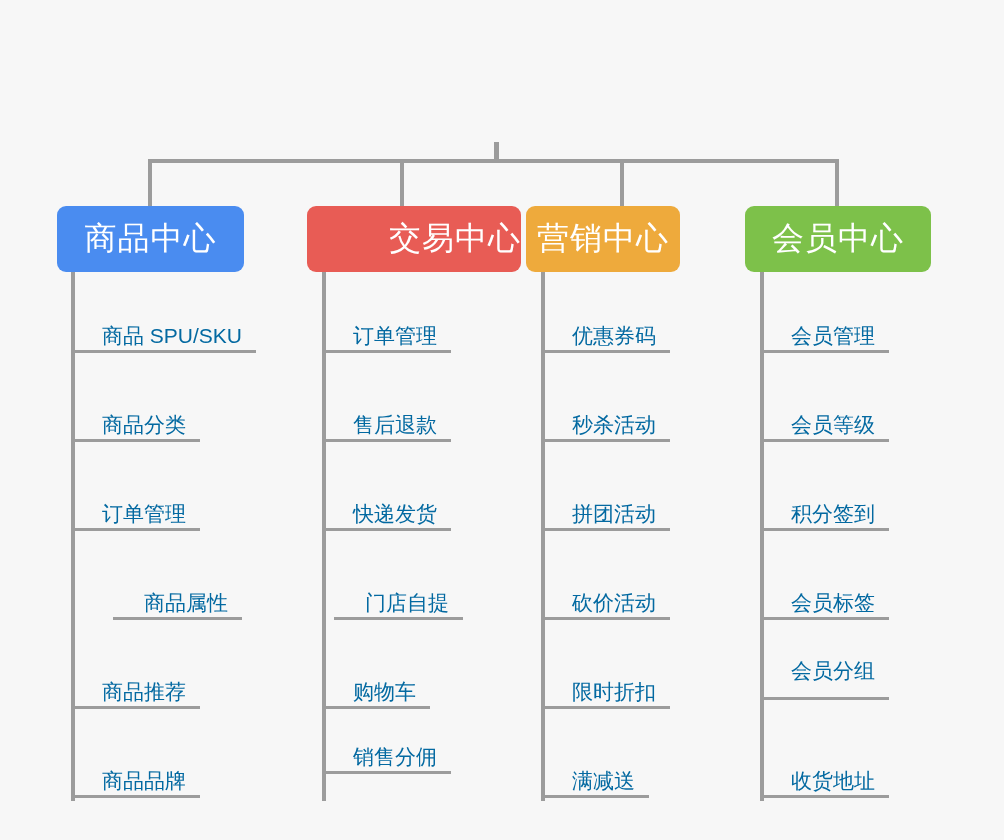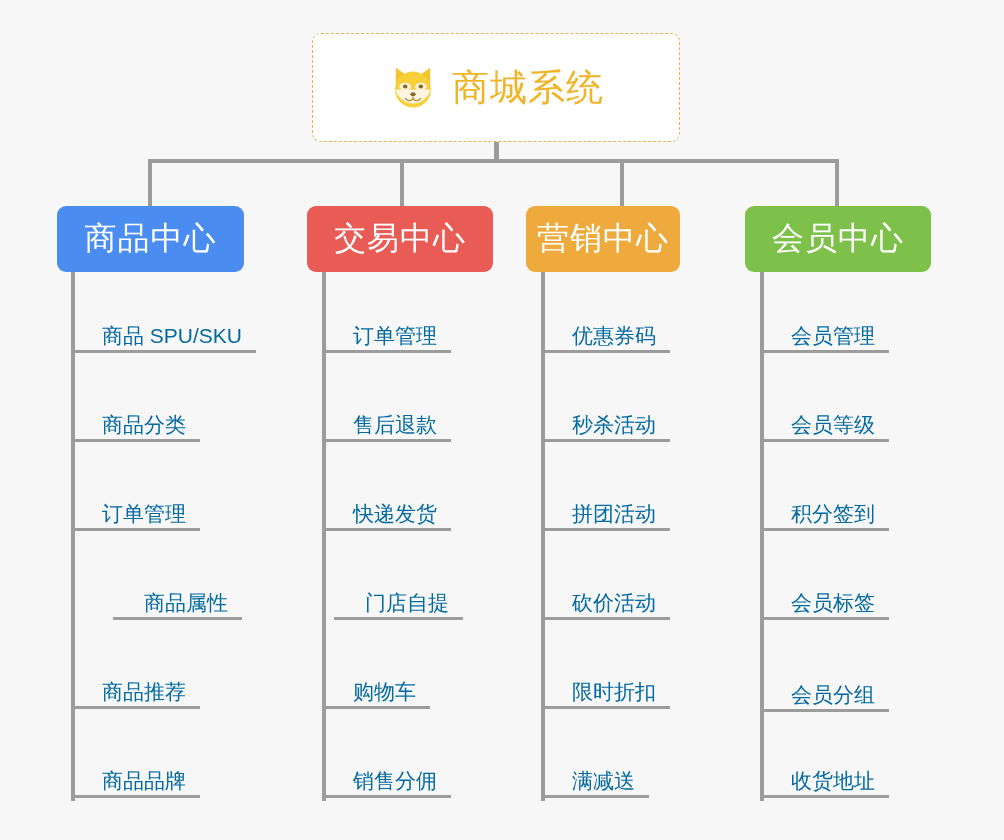--- a/index.html
+++ b/index.html
@@ -84,58 +84,35 @@
     height: 3px;
     background: #9c9c9c;
     width: 100%;
   }
 </style>
 </head>
 <body>
 
 <div id="mindmap">
 
-  <div class="root-node">
-    <svg class="dog-icon" viewBox="0 0 64 64">
-
-      <path d="M10 6 L10 28 L24 16 Z" fill="#f3c52a"></path>
-      <path d="M54 6 L54 28 L40 16 Z" fill="#f3c52a"></path>
-
-      <circle cx="32" cy="34" r="23" fill="#f7cf3a"></circle>
-
-      <path d="M9.6 34 a23 23 0 0 0 44.8 0 Z" fill="#fdf5e0"></path>
-
-      <ellipse cx="22" cy="30" rx="7.5" ry="4.6" fill="#fdf5e0"></ellipse>
-      <ellipse cx="42" cy="30" rx="7.5" ry="4.6" fill="#fdf5e0"></ellipse>
-      <ellipse cx="22" cy="30" rx="3" ry="2.6" fill="#8a6a22"></ellipse>
-      <ellipse cx="42" cy="30" rx="3" ry="2.6" fill="#8a6a22"></ellipse>
-
-      <ellipse cx="32" cy="40" rx="3.4" ry="2.6" fill="#8a6a22"></ellipse>
-
-      <path d="M32 43 L32 46" stroke="#b08a33" stroke-width="1.6" fill="none"></path>
-      <path d="M32 46 q-6 5 -10 -1" stroke="#b08a33" stroke-width="1.6" fill="none"></path>
-      <path d="M32 46 q6 5 10 -1" stroke="#b08a33" stroke-width="1.6" fill="none"></path>
-    </svg>
-    <span class="root-title">商城系统</span>
-  </div>
 
   <div class="conn conn-v" style="left:494px; top:142px; width:5px; height:20px;"></div>
 
   <div class="conn conn-h" style="left:148px; top:159px; width:691px;"></div>
 
   <div class="conn conn-v" style="left:148px; top:159px; height:48px;"></div>
   <div class="conn conn-v" style="left:400px; top:159px; height:48px;"></div>
   <div class="conn conn-v" style="left:620px; top:159px; height:48px;"></div>
   <div class="conn conn-v" style="left:835px; top:159px; height:48px;"></div>
 
   <div class="cat-box" style="left:57px; top:206px; width:187px; background:#4a8cf0;">
     <span>商品中心</span>
   </div>
 
-  <div class="cat-box" style="left:307px; top:206px; width:186px; background:#e85c55;">
+  <div class="cat-box" style="left:307px; top:206px; width:214px; background:#e85c55;justify-content:flex-end;">
     <span>交易中心</span>
   </div>
 
   <div class="cat-box" style="left:526px; top:206px; width:154px; background:#eeaa3c;">
     <span>营销中心</span>
   </div>
 
   <div class="cat-box" style="left:745px; top:206px; width:186px; background:#7dc14a;">
     <span>会员中心</span>
   </div>
@@ -183,21 +160,21 @@
       <div class="leaf-underline"></div>
     </div>
     <div class="leaf" style="top:304px;padding-left:12px;">
       <span class="leaf-label">门店自提</span>
       <div class="leaf-underline"></div>
     </div>
     <div class="leaf" style="top:393px;">
       <span class="leaf-label">购物车</span>
       <div class="leaf-underline"></div>
     </div>
-    <div class="leaf" style="top:482px;">
+    <div class="leaf" style="top:458px;">
       <span class="leaf-label">销售分佣</span>
       <div class="leaf-underline"></div>
     </div>
   </div>
 
   <div class="leaf-col" style="left:541px;">
     <div class="trunk" style="height:529px;"></div>
     <div class="leaf" style="top:37px;">
       <span class="leaf-label">优惠券码</span>
       <div class="leaf-underline"></div>
@@ -235,21 +212,21 @@
       <div class="leaf-underline"></div>
     </div>
     <div class="leaf" style="top:215px;">
       <span class="leaf-label">积分签到</span>
       <div class="leaf-underline"></div>
     </div>
     <div class="leaf" style="top:304px;">
       <span class="leaf-label">会员标签</span>
       <div class="leaf-underline"></div>
     </div>
-    <div class="leaf" style="top:396px;">
+    <div class="leaf" style="top:384px;gap:12px;">
       <span class="leaf-label">会员分组</span>
       <div class="leaf-underline"></div>
     </div>
     <div class="leaf" style="top:482px;">
       <span class="leaf-label">收货地址</span>
       <div class="leaf-underline"></div>
     </div>
   </div>
 
 </div>

